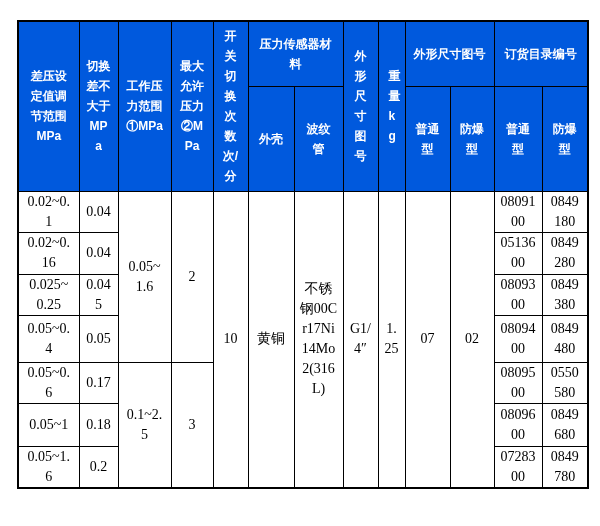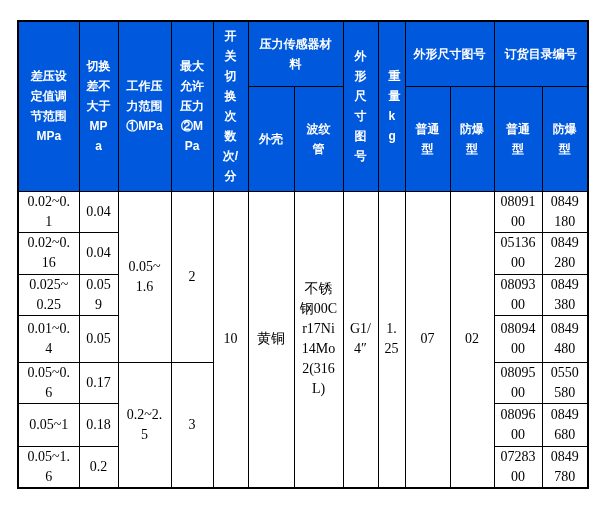--- a/index.html
+++ b/index.html
@@ -114,36 +114,36 @@
 
     <tr style="height:42px">
       <td>0.02~0.16</td>
       <td>0.04</td>
       <td>0513600</td>
       <td>0849280</td>
     </tr>
 
     <tr style="height:41px">
       <td>0.025~0.25</td>
-      <td>0.059</td>
+      <td>0.045</td>
       <td>0809300</td>
       <td>0849380</td>
     </tr>
 
     <tr style="height:47px">
-      <td>0.01~0.4</td>
+      <td>0.05~0.4</td>
       <td>0.05</td>
       <td>0809400</td>
       <td>0849480</td>
     </tr>
 
     <tr style="height:40px">
       <td>0.05~0.6</td>
       <td>0.17</td>
-      <td rowspan="3">0.2~2.5</td>
+      <td rowspan="3">0.1~2.5</td>
       <td rowspan="3">3</td>
       <td>0809500</td>
       <td>0550580</td>
     </tr>
 
     <tr style="height:43px">
       <td>0.05~1</td>
       <td>0.18</td>
       <td>0809600</td>
       <td>0849680</td>

